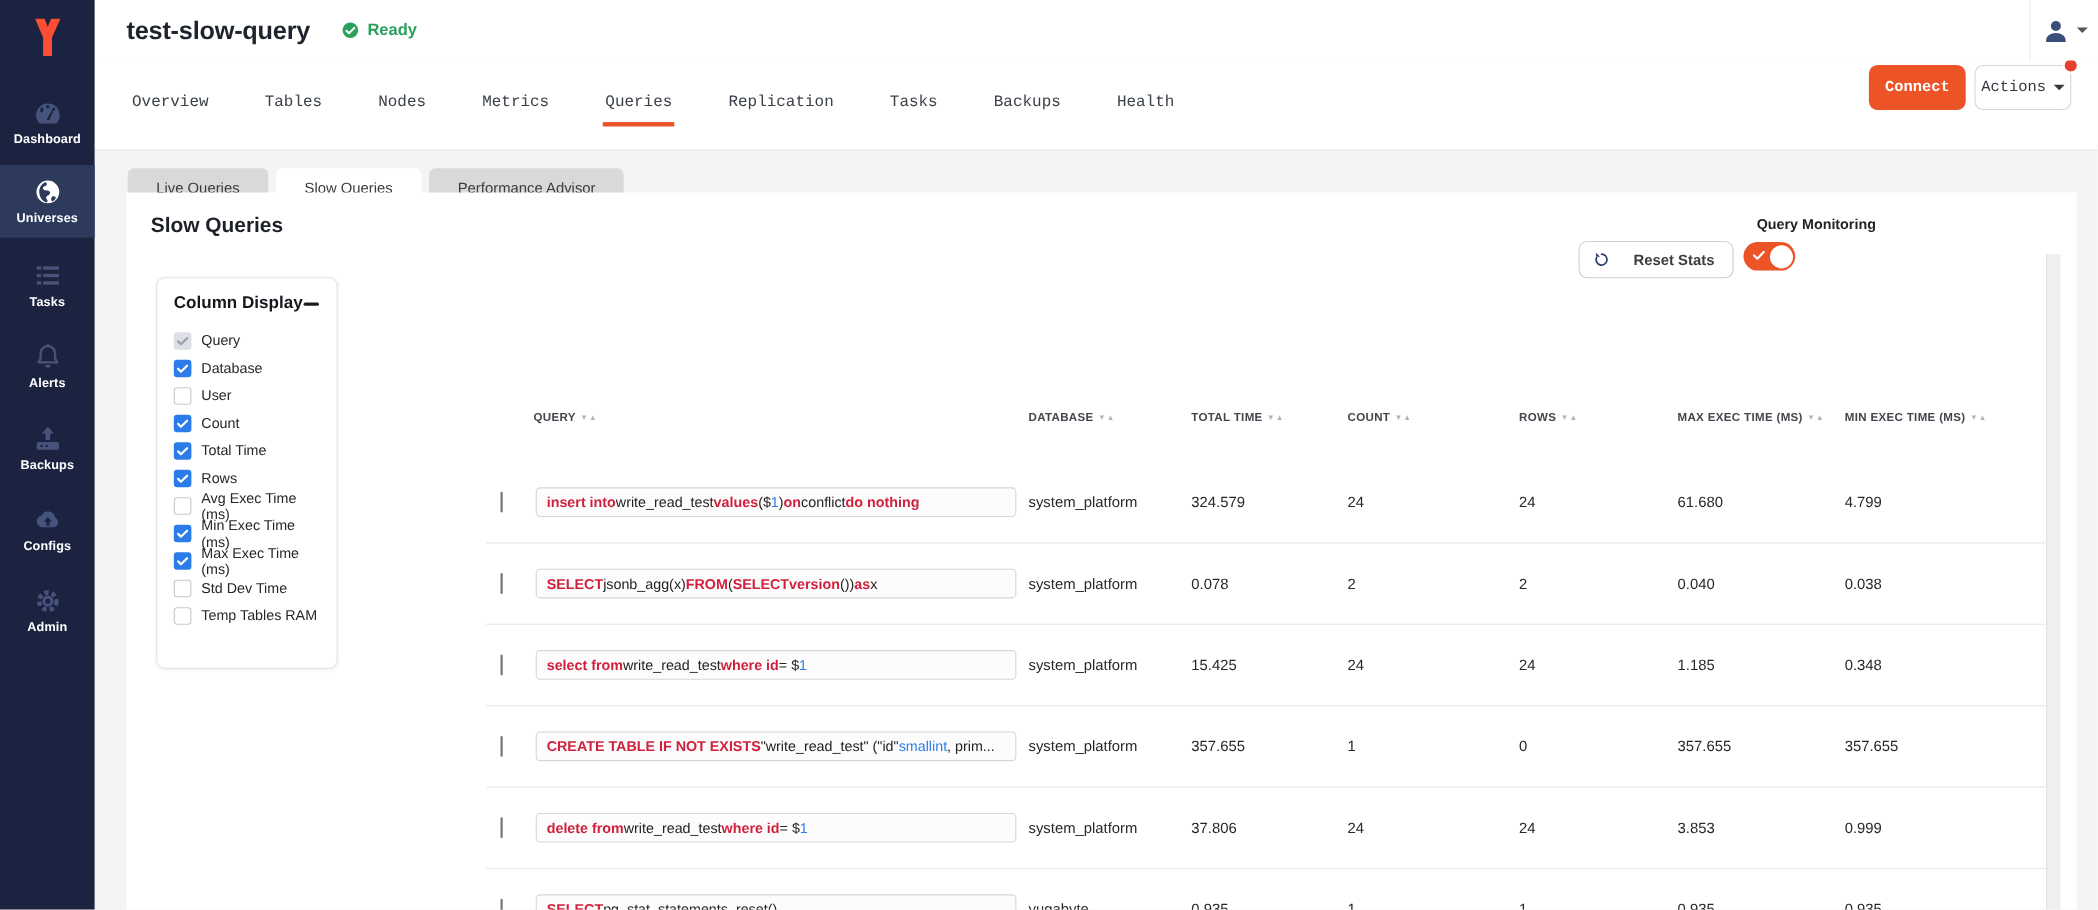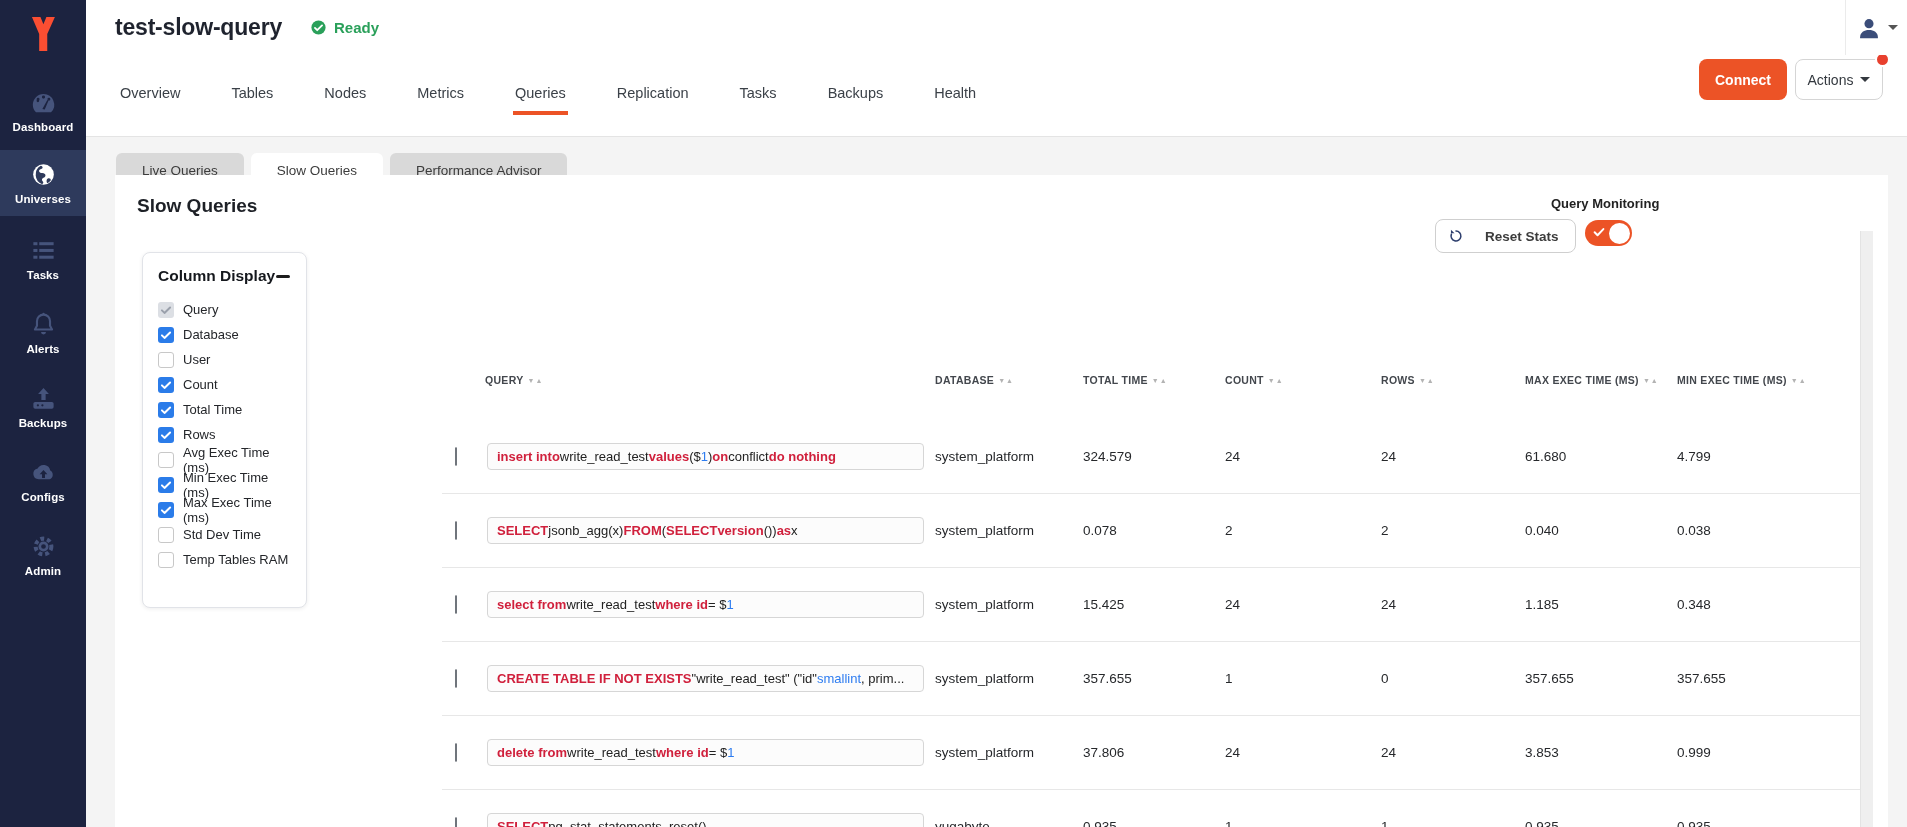--- a/index.html
+++ b/index.html
@@ -22,41 +22,41 @@
   .uni-title { font-size:23px; font-weight:700; color:#1f232e; letter-spacing:-0.2px; }
   .ready-badge { display:flex; align-items:center; gap:7px; margin-left:28px; }
   .ready-badge svg { width:17px; height:17px; }
   .ready-text { color:#2aa05a; font-size:15px; font-weight:700; }
   .hdr-right { position:absolute; right:0; top:0; height:55px; width:62px; border-left:1px solid #ebebeb; display:flex; align-items:center; justify-content:center; gap:6px; cursor:pointer; }
   .avatar-ic { width:26px; height:26px; color:#3b4d79; }
   .avatar-ic svg { width:100%; height:100%; }
   .caret { width:0; height:0; border-left:5px solid transparent; border-right:5px solid transparent; border-top:5px solid #555; }
 
   
-  .navrow { position:absolute; left:86px; top:55px; width:1821px; height:82px; background:#fff; border-bottom:1px solid #e4e4e4; z-index:10; }
+  .navrow { position:absolute; left:86px; top:55px; width:1821px; height:82px; background:#fff; border-bottom:1px solid #e4e4e4; z-index:10;font-family:Liberation Mono, monospace; }
   .navtabs { position:absolute; left:32px; top:0; height:82px; display:flex; align-items:center; gap:47px; }
   .navtab { font-size:14.5px; color:#3b4148; padding:8px 2px 10px; border-bottom:4px solid transparent; cursor:pointer; }
   .navtab.active { border-bottom-color:#ec5326; }
   .btn-connect { position:absolute; left:1613px; top:4px; width:88px; height:41px; background:#ec5326; border:none; border-radius:8px; color:#ffffff; font-size:14px; font-weight:700; cursor:pointer; font-family:inherit; }
   .btn-actions { position:absolute; left:1709px; top:4px; width:88px; height:41px; background:#fff; border:1px solid #d5d5d5; border-radius:8px; color:#34393f; font-size:14px; cursor:pointer; display:flex; align-items:center; justify-content:center; gap:7px; font-family:inherit; }
   .btn-actions .caret { border-top-color:#34393f; }
   .notif-dot { position:absolute; left:1789px; top:-3px; width:15px; height:15px; border-radius:50%; background:#e8402e; border:2px solid #fff; z-index:12; }
 
   
   .content { position:absolute; left:86px; top:137px; width:1821px; height:690px; background:#f4f4f4; }
   .subtabs { position:absolute; left:30px; top:16px; display:flex; gap:7px; height:34px; }
   .subtab { height:34px; display:flex; align-items:center; padding:0 26px; font-size:13.5px; color:#3c3c3c; background:#d9d9d9; border-radius:6px 6px 0 0; cursor:pointer; }
   .subtab.active { background:#ffffff; }
   .panel { position:absolute; left:29px; top:38px; width:1773px; height:652px; background:#ffffff; }
 
   .page-title { position:absolute; left:22px; top:20px; font-size:19px; font-weight:700; color:#1d2026; }
 
   .btn-reset { position:absolute; left:1320px; top:44px; height:34px; padding:0 16px 0 12px; background:#fff; border:1px solid #cfcfcf; border-radius:8px; display:flex; align-items:center; gap:21px; font-size:13.5px; color:#3c3c3c; cursor:pointer; font-family:inherit;font-weight:bold; }
   .btn-reset svg { width:16px; height:16px; }
-  .qm-label { position:absolute; left:1436px; top:21px; font-size:13px; font-weight:700; color:#222; }
+  .qm-label { position:absolute; left:1482px; top:21px; font-size:13px; font-weight:700; color:#222; }
   .toggle { position:absolute; left:1470px; top:45px; width:47px; height:26px; border-radius:13px; background:#ec5326; cursor:pointer; }
   .toggle .tick { position:absolute; left:7px; top:5px; width:14px; height:14px; }
   .toggle .knob { position:absolute; right:2.5px; top:2.5px; width:21px; height:21px; border-radius:50%; background:#fff; }
 
   
   .cd-card { position:absolute; left:27px; top:77px; width:165px; height:356px; background:#fff; border:1px solid #e1e3e8; border-radius:8px; box-shadow:0 1px 4px rgba(0,0,0,.07); padding:14px 14px 0 15px; }
   .cd-head { display:flex; align-items:center; justify-content:space-between; margin-bottom:12px; }
   .cd-title { font-size:15.5px; font-weight:700; color:#15181d; }
   .cd-collapse { width:16px; height:16px; display:flex; align-items:center; cursor:pointer; }
   .cd-collapse i { display:block; width:14px; height:3px; background:#1d1d1d; border-radius:2px; }

